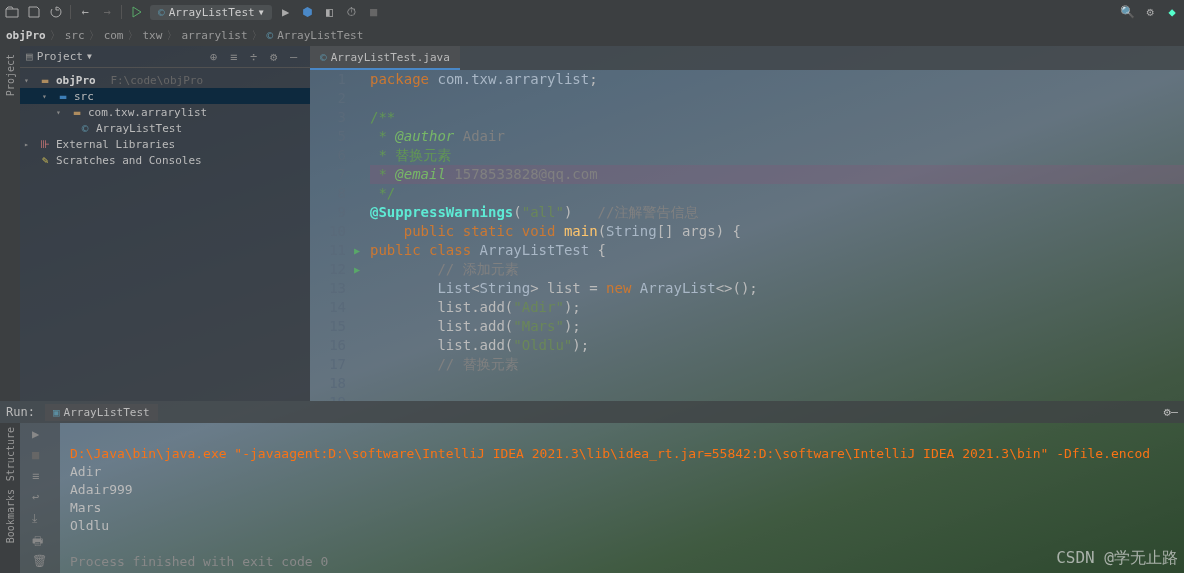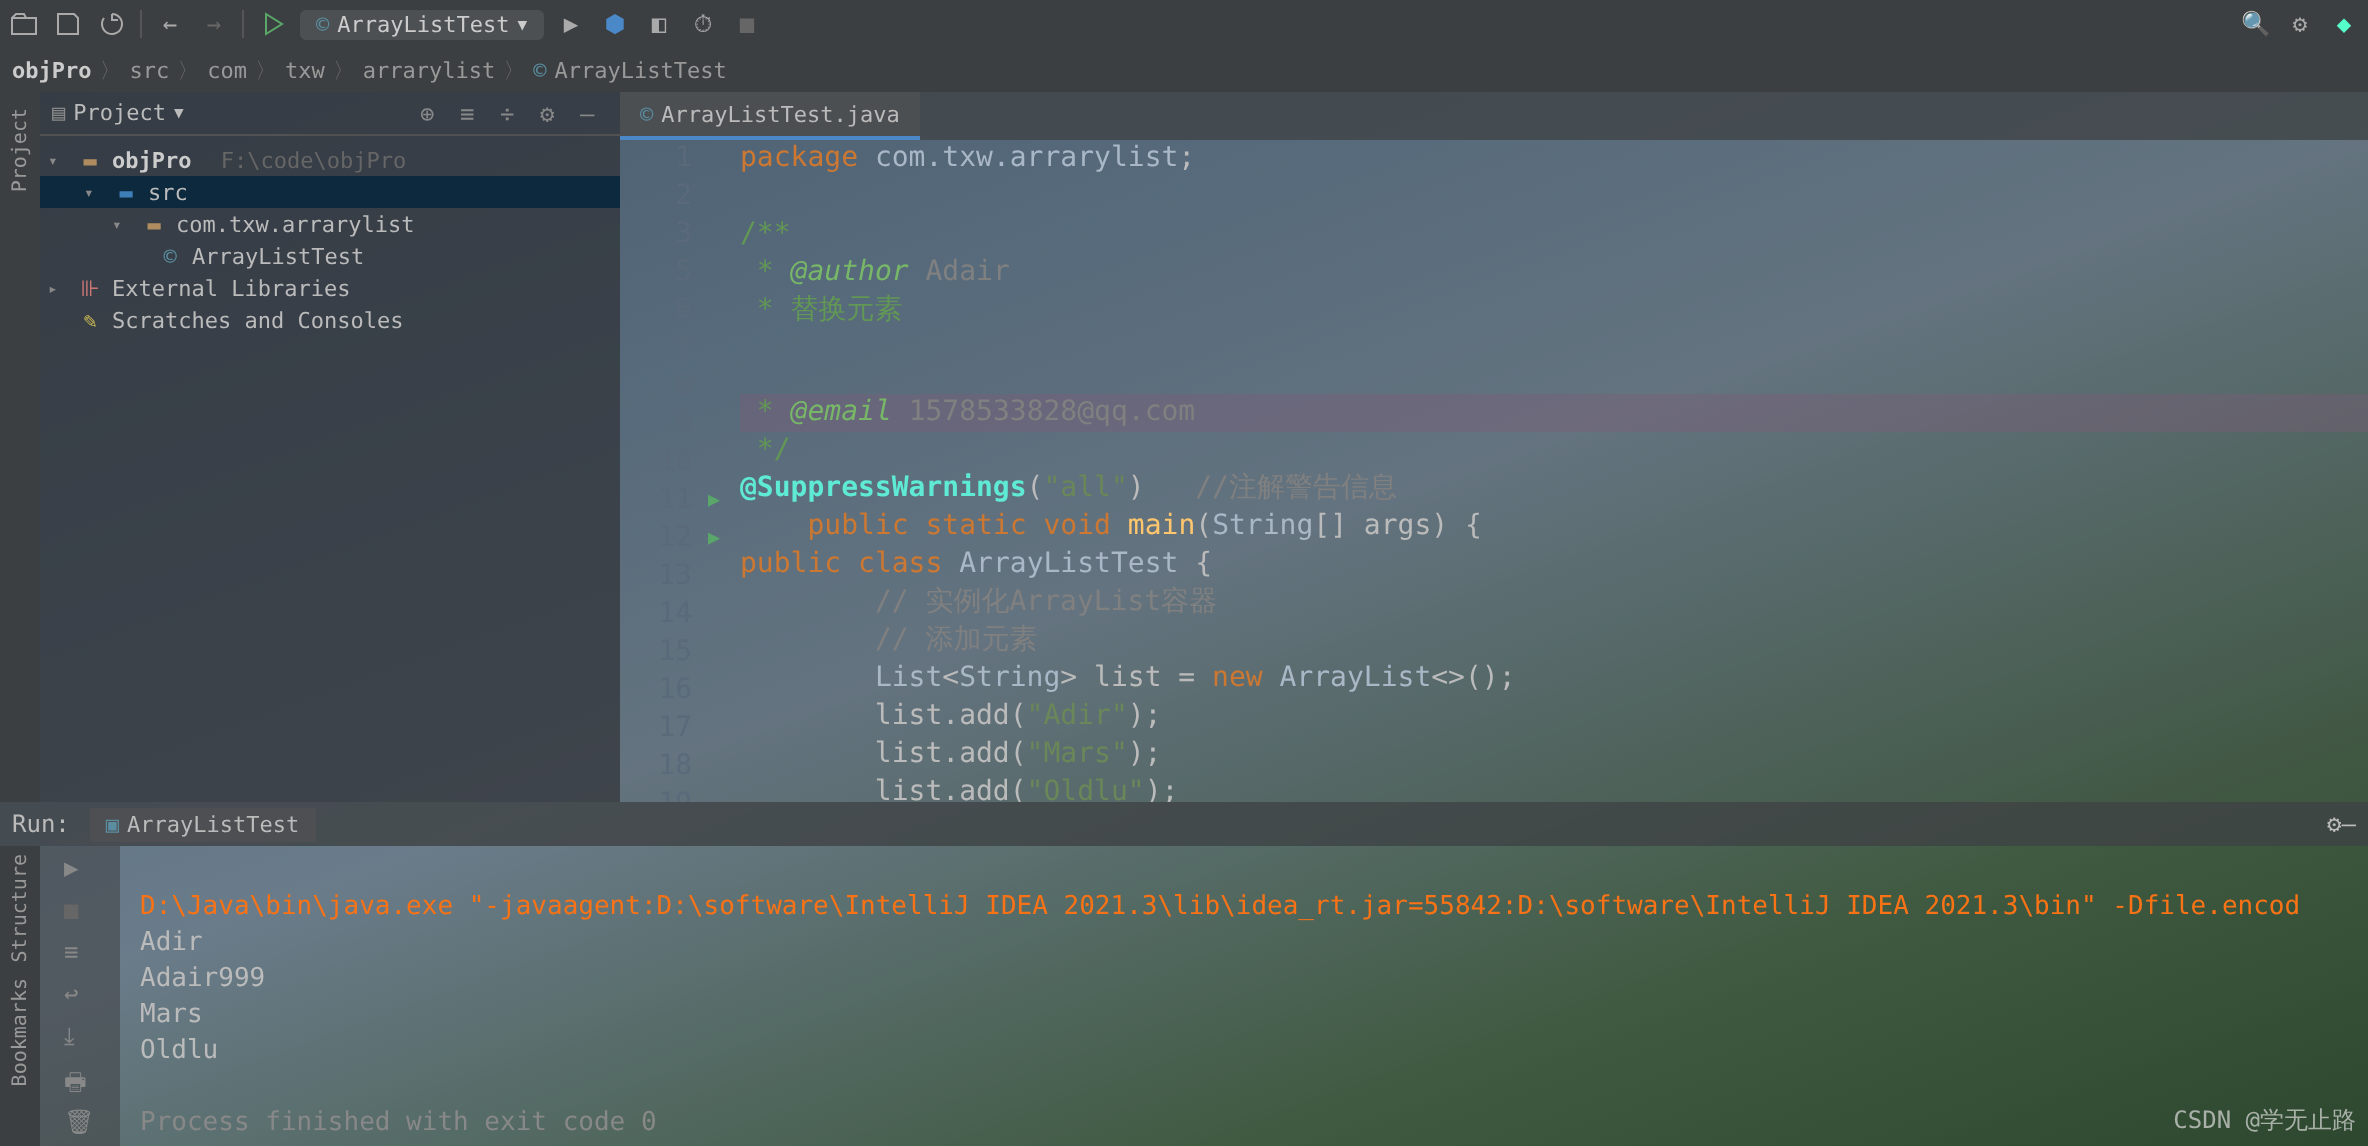--- a/index.html
+++ b/index.html
@@ -30,39 +30,39 @@
 .editor-area { flex: 1; display: flex; flex-direction: column; position: relative; }
 .tabs { height: 24px; background: rgba(60,63,65,0.9); display: flex; align-items: stretch; }
 .tab { padding: 0 10px; display: flex; align-items: center; gap: 4px; font-size: 11px; background: rgba(78,80,82,0.9); border-bottom: 2px solid #4a88c7; }
 .editor-body { flex: 1; display: flex; background: rgba(43,45,48,0.55); font-family: Consolas, monospace; font-size: 14px; line-height: 19px; overflow: hidden; }
 .gutter { width: 44px; text-align: right; padding: 0 8px 0 4px; color: #5a6a7a; user-select: none; }
 .gutter-line { height: 19px; }
 .run-gutter { width: 16px; }
 .run-mark { color: #59a869; font-size: 10px; }
 .code { flex: 1; padding-right: 0; }
 .code-line { height: 19px; white-space: pre; }
-.code-line.hl { background: rgba(130,90,120,0.35); margin-top: 32px; }
+.code-line.hl { background: rgba(130,90,120,0.35); }
 .k { color: #cc7832; }
 .s { color: #6a8759; }
 .c { color: #808080; }
 .doc { color: #629755; }
 .tag { color: #77b767; font-style: italic; }
 .typ { color: #a9b7c6; }
 .fn { color: #ffc66d; }
 .ann { color: #5eead4; font-weight: bold; }
 .run-panel-head { height: 22px; background: rgba(60,63,65,0.9); display: flex; align-items: center; padding: 0 6px; position: relative; z-index: 2; }
 .run-tab { padding: 2px 8px; background: rgba(78,80,82,0.9); font-size: 11px; display: flex; align-items: center; gap: 4px; margin-left: 10px; }
 .run-panel { height: 150px; display: flex; position: relative; z-index: 1; }
 .run-sidebar { width: 40px; background: rgba(60,63,65,0.8); display: flex; flex-direction: column; align-items: center; padding: 4px 0; gap: 6px; z-index: 2; }
 .run-sidebar .icon { width: 16px; height: 16px; color: #888; }
 .console { flex: 1; background: rgba(30,32,34,0.45); font-family: Consolas, monospace; font-size: 13px; line-height: 18px; padding: 4px 10px; color: #bbb; white-space: pre; overflow: hidden; }
 .cmdline { color: #f97316; }
 .exit { color: #888; }
 .vtab-left { width: 20px; background: #3c3f41; display: flex; flex-direction: column; align-items: center; z-index: 2; }
-.watermark { position: absolute; right: 6px; bottom: 4px; color: rgba(220,220,220,0.7); font-size: 12px; z-index: 3; }
+.watermark { position: absolute; right: 6px; bottom: 4px; color: rgba(220,220,220,0.7); font-size: 16px; z-index: 3; }
 .folder-blue { color: #3d7eb6; }
 .folder-orange { color: #ae8c5f; }
 .class-icon { color: #5b8da0; }
 svg { display: block; }
 </style>
 </head>
 <body>
 <div class="bg"></div>
 
 <div class="toolbar-top">
@@ -217,21 +217,20 @@
         <div class="code-line"><span class="k">package</span> <span class="typ">com.txw.arrarylist</span>;</div>
         <div class="code-line"></div>
         <div class="code-line"><span class="doc">/**</span></div>
         <div class="code-line"><span class="doc"> * </span><span class="tag">@author</span> <span class="c">Adair</span></div>
         <div class="code-line"><span class="doc"> * 替换元素</span></div>
         <div class="code-line hl"><span class="doc"> * </span><span class="tag">@email</span> <span class="c">1578533828@qq.com</span></div>
         <div class="code-line"><span class="doc"> */</span></div>
         <div class="code-line"><span class="ann">@SuppressWarnings</span>(<span class="s">"all"</span>)   <span class="c">//注解警告信息</span></div>
         <div class="code-line">    <span class="k">public</span> <span class="k">static</span> <span class="k">void</span> <span class="fn">main</span>(<span class="typ">String</span><span>[] args</span>) {</div>
         <div class="code-line"><span class="k">public</span> <span class="k">class</span> <span class="typ">ArrayListTest</span> {</div>
-        <div class="code-line">        <span class="c">// 实例化ArrayList容器</span></div>
         <div class="code-line">        <span class="c">// 添加元素</span></div>
         <div class="code-line">        <span class="typ">List</span>&lt;<span class="typ">String</span>&gt; list = <span class="k">new</span> <span class="typ">ArrayList</span><span>&lt;&gt;();</span></div>
         <div class="code-line">        list.add(<span class="s">"Adir"</span>);</div>
         <div class="code-line">        list.add(<span class="s">"Mars"</span>);</div>
         <div class="code-line">        list.add(<span class="s">"Oldlu"</span>);</div>
         <div class="code-line">        <span class="c">// 替换元素</span></div>
 
       </div>
     </div>
   </div>

